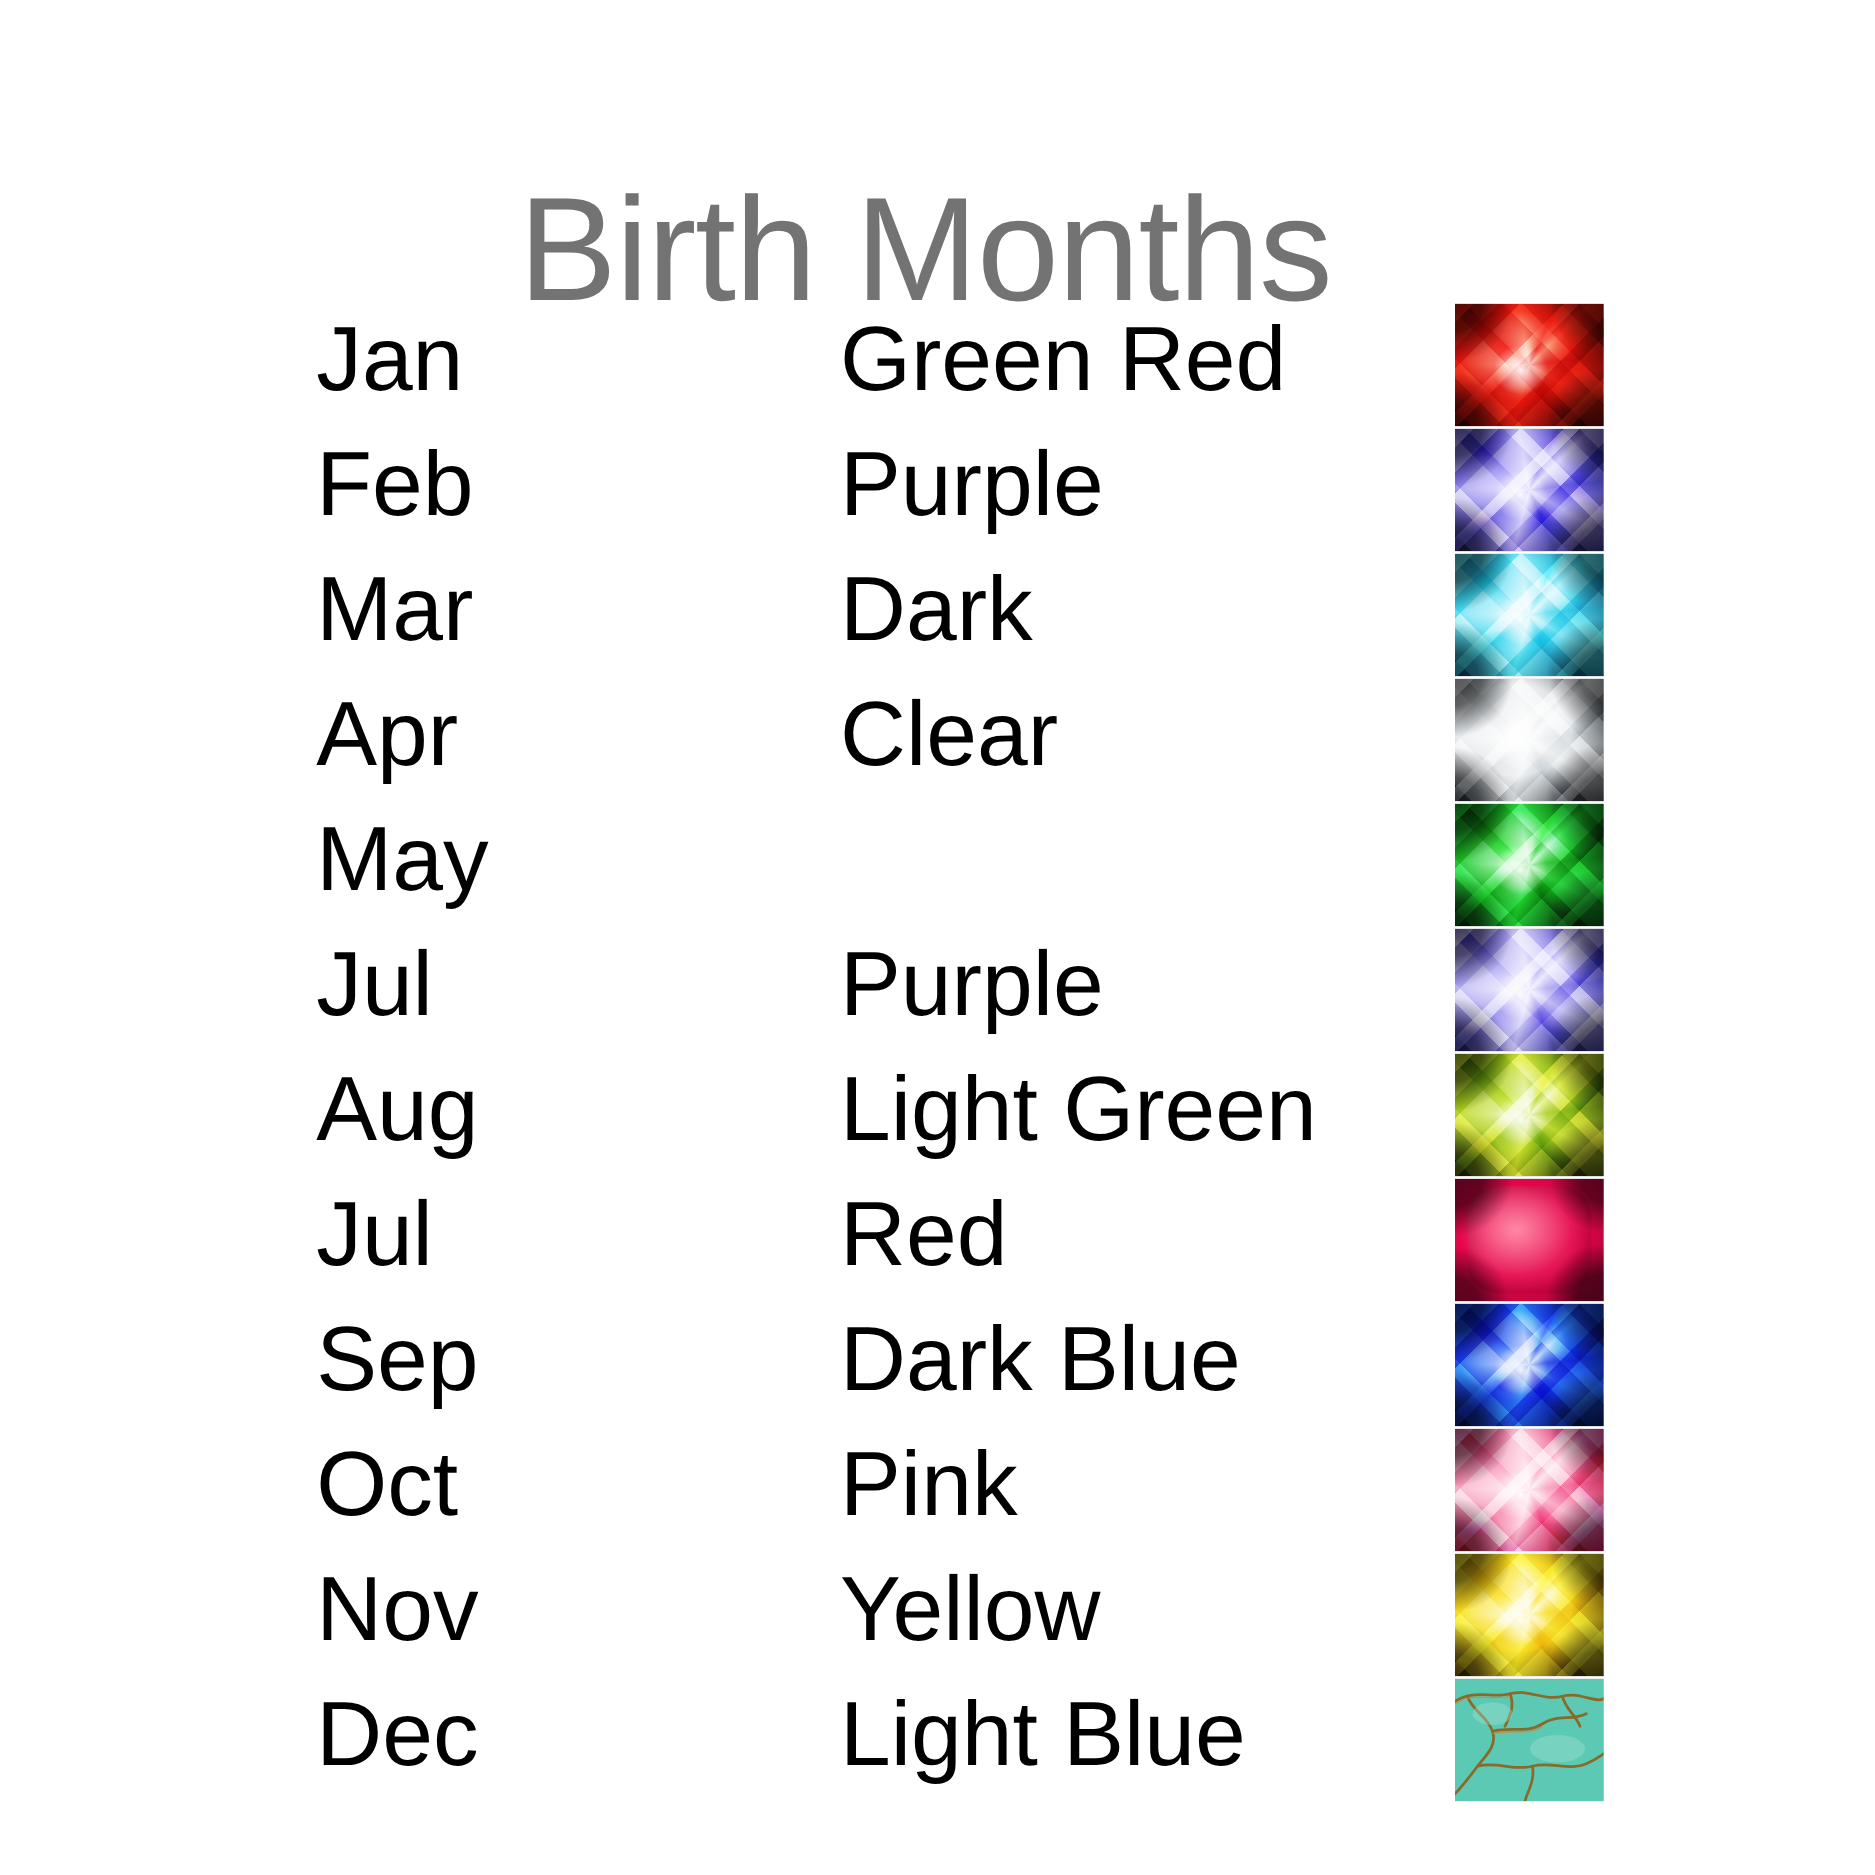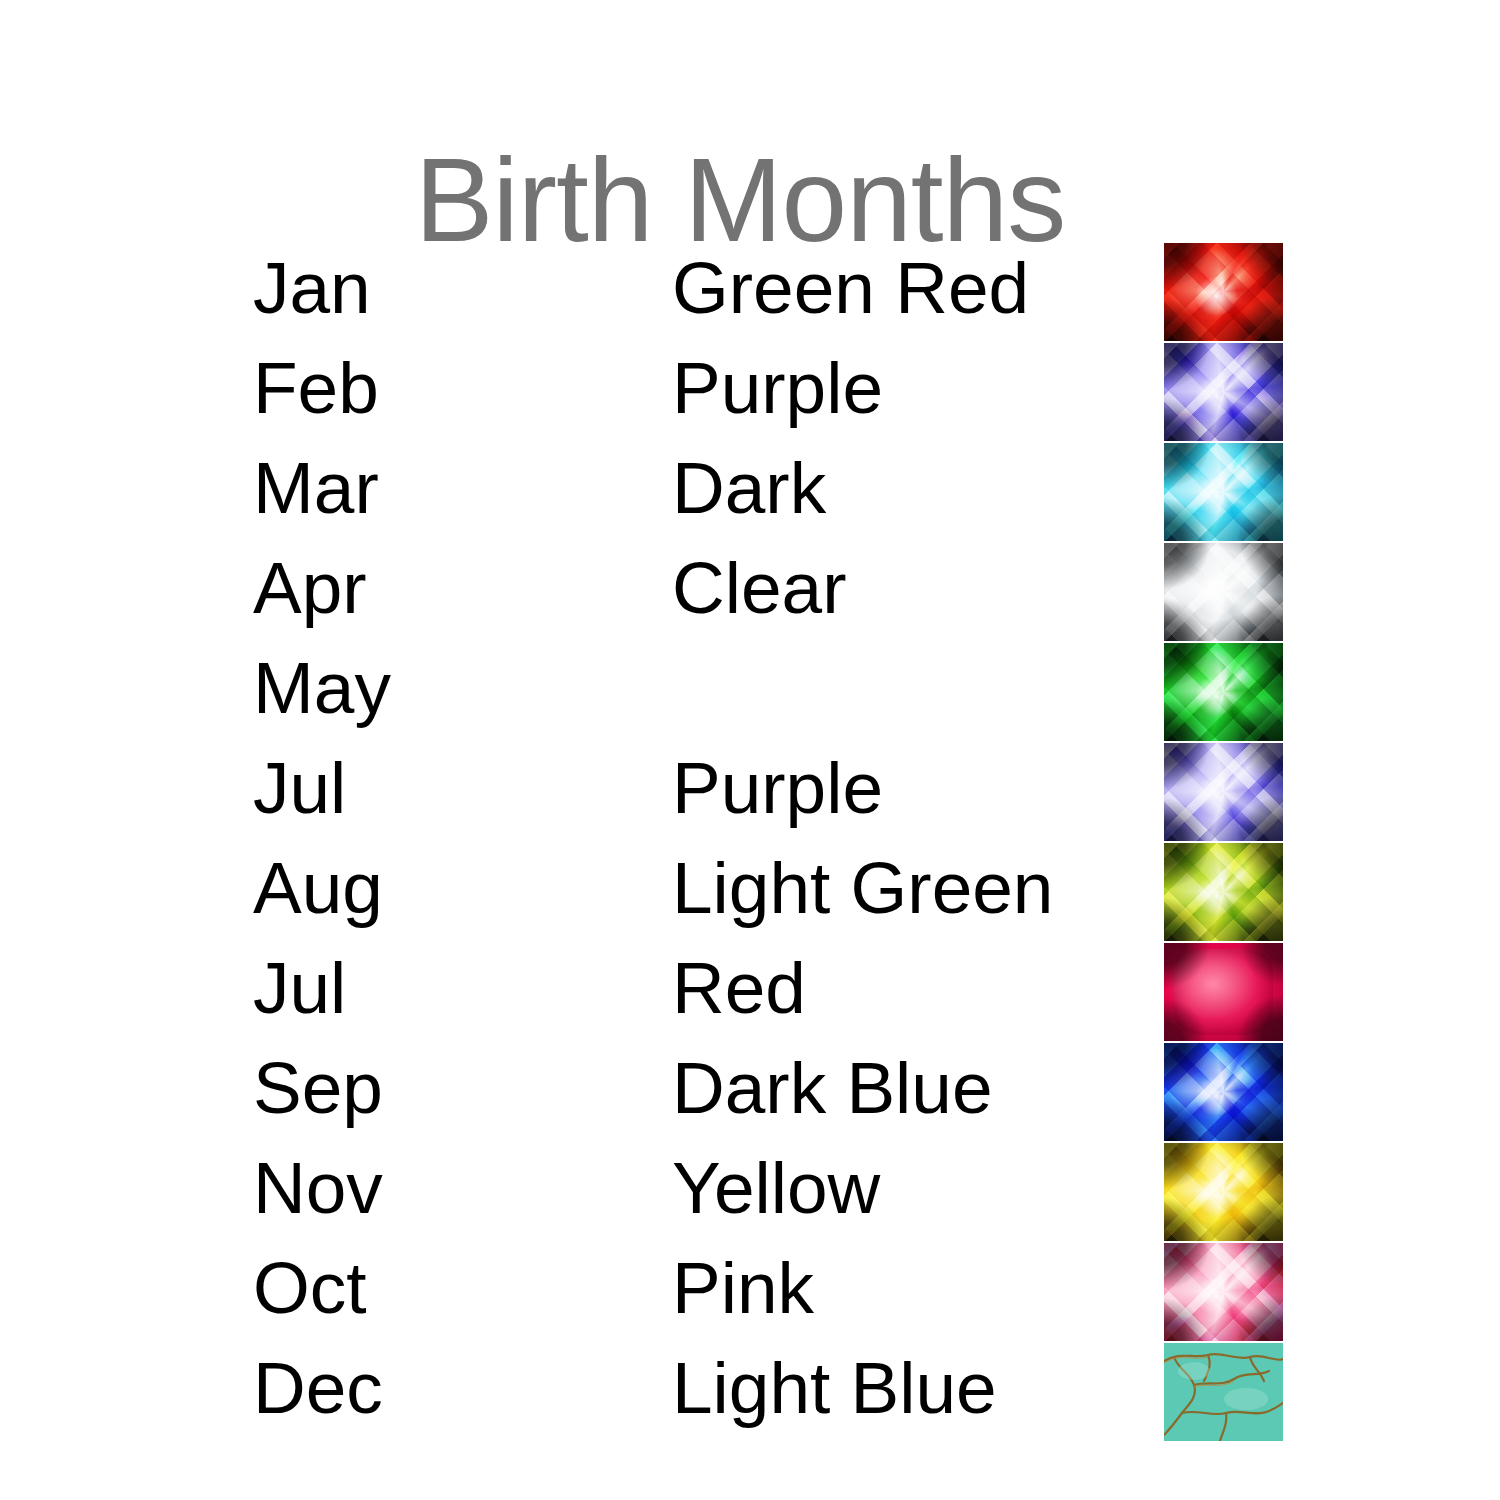--- a/index.html
+++ b/index.html
@@ -256,38 +256,38 @@
         <div class="gem">
           <div class="base" style="background: radial-gradient(at 40% 42%, rgb(197, 216, 255) 0%, rgb(31, 82, 232) 45%, rgb(4, 16, 79) 105%);"></div>
           <div class="facets"></div>
           <div class="facets2"></div>
           <div class="sparkle"></div>
           <div class="corners"></div>
         </div>
       </div>
     </div>
     <div class="row">
+      <div class="cell-month">Oct</div>
+      <div class="cell-color">Pink</div>
+      <div class="cell-gem">
+        <div class="gem">
+          <div class="base" style="background: radial-gradient(at 40% 42%, rgb(255, 234, 242) 0%, rgb(249, 168, 196) 45%, rgb(181, 0, 63) 105%);"></div>
+          <div class="facets"></div>
+          <div class="facets2"></div>
+          <div class="sparkle"></div>
+          <div class="corners"></div>
+        </div>
+      </div>
+    </div>
+    <div class="row">
       <div class="cell-month">Nov</div>
       <div class="cell-color">Yellow</div>
       <div class="cell-gem">
         <div class="gem">
           <div class="base" style="background: radial-gradient(at 40% 42%, rgb(255, 251, 199) 0%, rgb(247, 222, 43) 45%, rgb(74, 66, 7) 105%);"></div>
-          <div class="facets"></div>
-          <div class="facets2"></div>
-          <div class="sparkle"></div>
-          <div class="corners"></div>
-        </div>
-      </div>
-    </div>
-    <div class="row">
-      <div class="cell-month">Oct</div>
-      <div class="cell-color">Pink</div>
-      <div class="cell-gem">
-        <div class="gem">
-          <div class="base" style="background: radial-gradient(at 40% 42%, rgb(255, 234, 242) 0%, rgb(249, 168, 196) 45%, rgb(181, 0, 63) 105%);"></div>
           <div class="facets"></div>
           <div class="facets2"></div>
           <div class="sparkle"></div>
           <div class="corners"></div>
         </div>
       </div>
     </div>
     <div class="row">
       <div class="cell-month">Dec</div>
       <div class="cell-color">Light Blue</div>

